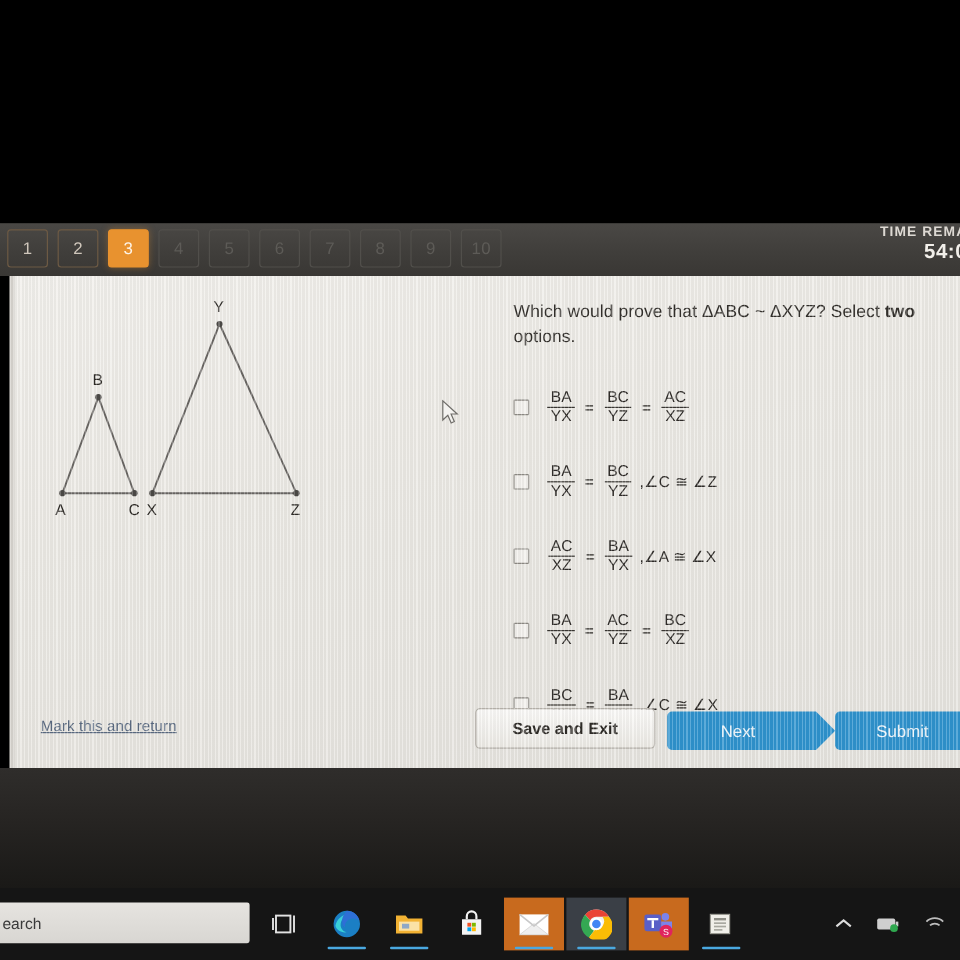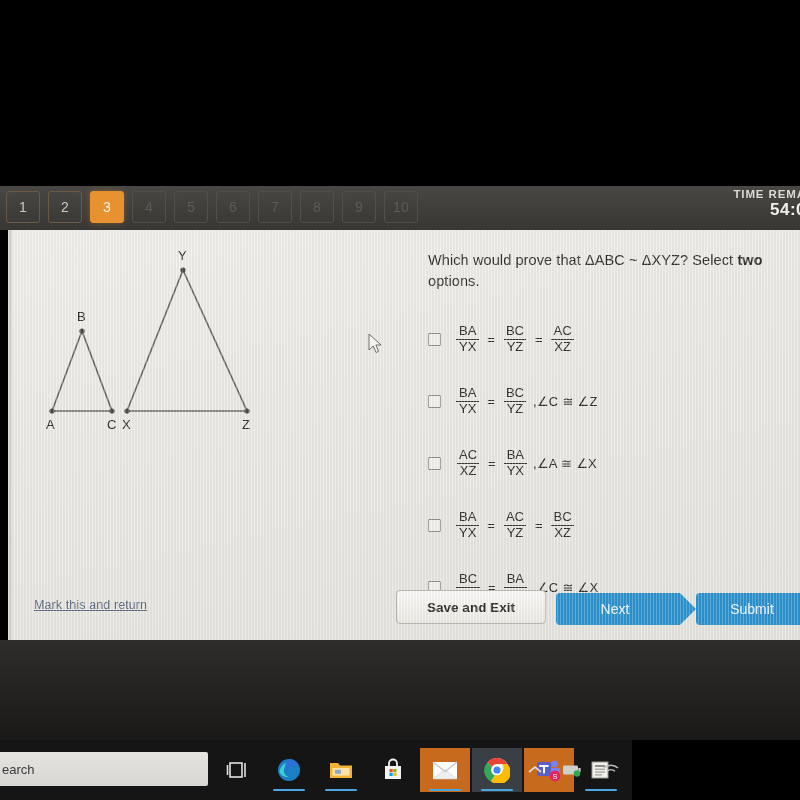--- a/index.html
+++ b/index.html
@@ -251,21 +251,21 @@
     position: absolute;
     left: 0; top: 640px;
     width: 800px; height: 100px;
     background: linear-gradient(180deg,#2f2d2b 0%, #262422 45%, #1a1917 100%);
   }
 
   
   .taskbar {
     position: absolute;
     left: 0; top: 740px;
-    width: 632px; height: 60px;
+    width: 800px; height: 60px;
     background: #151515;
   }
   .tb-search {
     position: absolute;
     left: -6px; top: 12px;
     width: 206px; height: 34px;
     background: linear-gradient(180deg,#e6e4e0,#d8d6d2);
     border-radius: 2px;
     display: flex;
     align-items: center;

